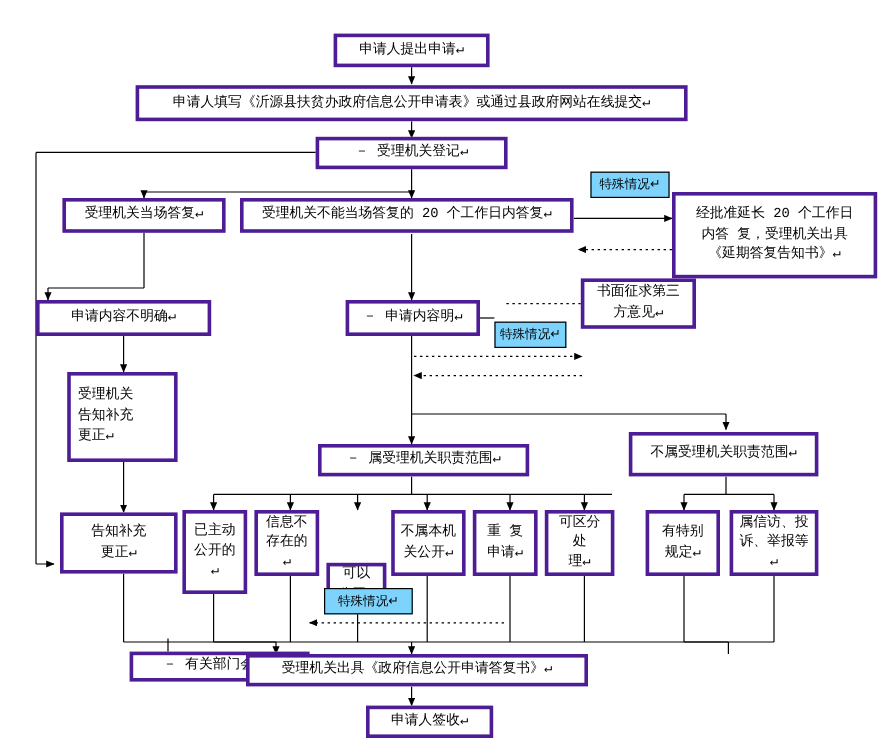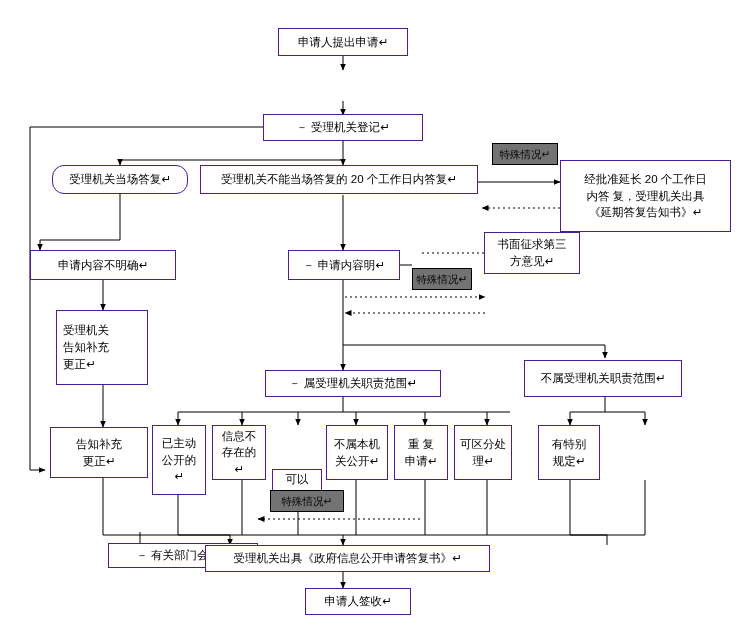--- a/index.html
+++ b/index.html
@@ -10,37 +10,38 @@
     position:relative;
     overflow:hidden;
   }
   #canvas{
     position:absolute;left:0;top:0;width:742px;height:629px;
   }
   svg.lines{position:absolute;left:0;top:0;width:742px;height:629px;pointer-events:none;}
   .node{
     position:absolute;
     box-sizing:border-box;
-    border:1px solid #4c1d95;
+    border:3px solid #4c1d95;
     background:#fff;
     display:flex;
     align-items:center;
     justify-content:center;
     text-align:center;
     font-size:11.5px;
     line-height:1.45;
     color:#000;
     padding:2px 4px;
     white-space:pre-wrap;
+    font-family:Liberation Mono, monospace;
   }
   .tag{
     position:absolute;
     box-sizing:border-box;
     border:1px solid #000;
-    background:#737373;
+    background:#7dd3fc;
     display:flex;
     align-items:center;
     justify-content:center;
     font-size:10.5px;
     color:#000;
     line-height:1.2;
     text-align:center;
   }
 </style>
 </head>
@@ -133,24 +134,25 @@
       <line x1="140" y1="548" x2="205" y2="548" marker-end="url(#ar)"></line>
 
       <line x1="343" y1="572" x2="343" y2="588" marker-end="url(#ar)"></line>
 
       <line x1="400" y1="265" x2="412" y2="265"></line>
     </g>
   </svg>
 
   <div class="node" style="left:278px;top:28px;width:130px;height:28px;">申请人提出申请↵</div>
 
+  <div class="node" style="left:113px;top:71px;width:460px;height:30px;">申请人填写《沂源县扶贫办政府信息公开申请表》或通过县政府网站在线提交↵</div>
 
   <div class="node" style="left:263px;top:114px;width:160px;height:27px;">－ 受理机关登记↵</div>
 
-  <div class="node" style="left:52px;top:165px;width:136px;height:29px;border-radius:12px;">受理机关当场答复↵</div>
+  <div class="node" style="left:52px;top:165px;width:136px;height:29px;">受理机关当场答复↵</div>
 
   <div class="node" style="left:200px;top:165px;width:278px;height:29px;">受理机关不能当场答复的 20 个工作日内答复↵</div>
 
   <div class="tag" style="left:492px;top:143px;width:66px;height:22px;">特殊情况↵</div>
 
   <div class="node" style="left:560px;top:160px;width:171px;height:72px;">经批准延长 20 个工作日
 内答 复，受理机关出具
 《延期答复告知书》↵</div>
 
   <div class="node" style="left:484px;top:232px;width:96px;height:42px;">书面征求第三
@@ -187,20 +189,22 @@
 
   <div class="node" style="left:394px;top:425px;width:54px;height:55px;">重 复
 申请↵</div>
 
   <div class="node" style="left:538px;top:425px;width:62px;height:55px;">有特别
 规定↵</div>
 
   <div class="node" style="left:454px;top:425px;width:58px;height:55px;">可区分处
 理↵</div>
 
+  <div class="node" style="left:608px;top:425px;width:74px;height:55px;">属信访、投
+诉、举报等↵</div>
 
   <div class="tag" style="left:270px;top:490px;width:74px;height:22px;">特殊情况↵</div>
 
   <div class="node" style="left:108px;top:507px;width:150px;height:25px;margin-top:36px;">－ 有关部门会商↵</div>
 
   <div class="node" style="left:205px;top:545px;width:285px;height:27px;">受理机关出具《政府信息公开申请答复书》↵</div>
 
   <div class="node" style="left:305px;top:588px;width:106px;height:27px;">申请人签收↵</div>
 
 </div>

